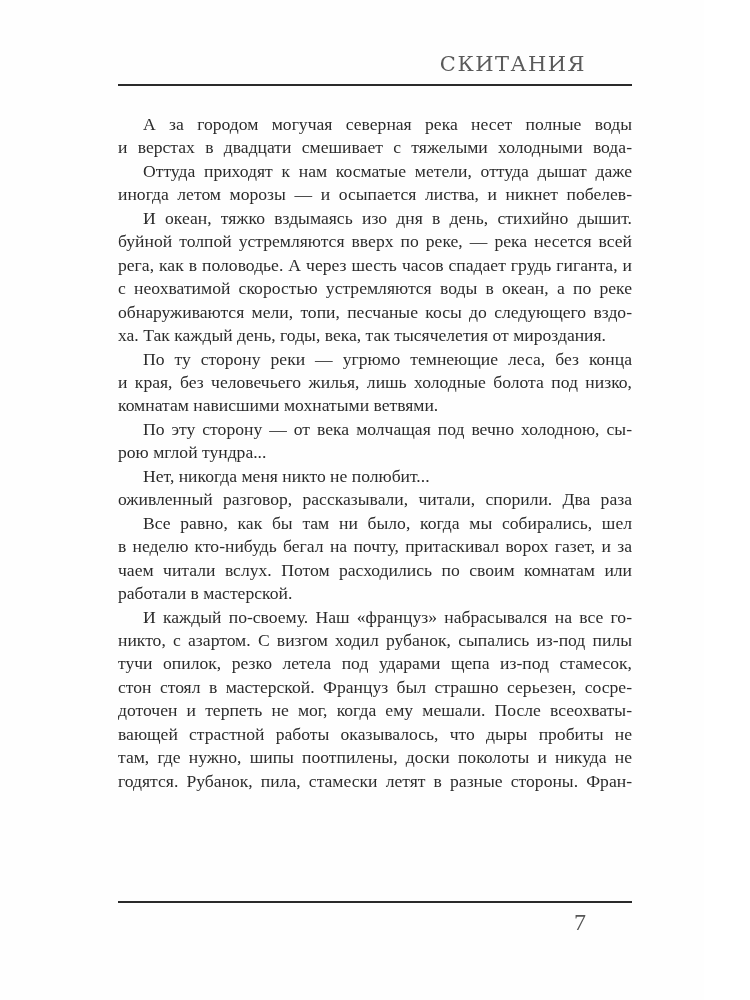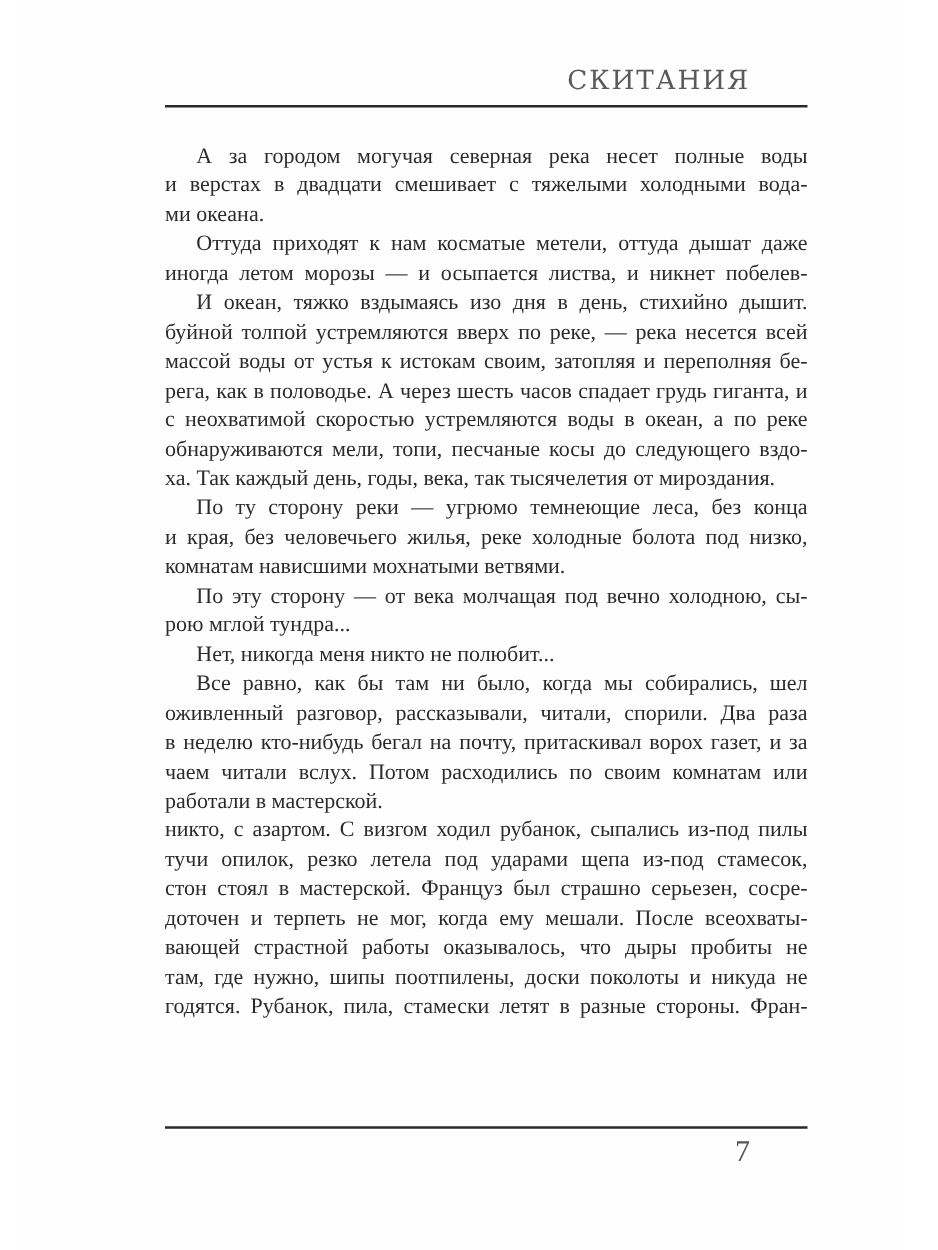--- a/index.html
+++ b/index.html
@@ -1,17 +1,17 @@
 <!DOCTYPE html>
 <html><head>
 <meta charset="utf-8">
 <style>
   html, body { margin: 0; padding: 0; background: #ffffff; }
   body { width: 750px; height: 1000px; position: relative; overflow: hidden; }
-  .page { position: absolute; left: 0; top: 0; width: 704px; height: 1000px; background: #fefefe; margin-left: 14px; }
+  .page { position: absolute; left: 0; top: 0; width: 704px; height: 1000px; background: #fefefe; }
   .running-head {
     position: absolute; right: 118px; top: 52px;
     font-family: "DejaVu Serif", serif; font-size: 21px; letter-spacing: 1.5px;
     color: #5a5a5a;
   }
   .rule { position: absolute; left: 118px; width: 514px; height: 2px; background: #2a2a2a; }
   .rule.top { top: 84px; }
   .rule.bottom { top: 901px; }
   .text {
     position: absolute; left: 118px; top: 113px; width: 514px;
@@ -32,55 +32,54 @@
 <body>
 
 <div class="page">
   <div class="running-head">СКИТАНИЯ</div>
   <div class="rule top"></div>
 
   <div class="text" id="body-text">
       <p>
         <span class="ln first">А за городом могучая северная река несет полные воды</span>
         <span class="ln">и верстах в двадцати смешивает с тяжелыми холодными вода-</span>
-        <span class="ln last">ми океана.</span>
       </p>
       <p>
         <span class="ln first">Оттуда приходят к нам косматые метели, оттуда дышат даже</span>
         <span class="ln">иногда летом морозы — и осыпается листва, и никнет побелев-</span>
       </p>
       <p>
         <span class="ln first">И океан, тяжко вздымаясь изо дня в день, стихийно дышит.</span>
         <span class="ln">буйной толпой устремляются вверх по реке, — река несется всей</span>
-        <span class="ln">массой воды от устья к истокам своим, затопляя и переполняя бе-</span>
         <span class="ln">рега, как в половодье. А через шесть часов спадает грудь гиганта, и</span>
         <span class="ln">с неохватимой скоростью устремляются воды в океан, а по реке</span>
         <span class="ln">обнаруживаются мели, топи, песчаные косы до следующего вздо-</span>
         <span class="ln last">ха. Так каждый день, годы, века, так тысячелетия от мироздания.</span>
       </p>
       <p>
         <span class="ln first">По ту сторону реки — угрюмо темнеющие леса, без конца</span>
-        <span class="ln">и края, без человечьего жилья, реке холодные болота под низко,</span>
+        <span class="ln">и края, без человечьего жилья, лишь холодные болота под низко,</span>
         <span class="ln last">комнатам нависшими мохнатыми ветвями.</span>
       </p>
       <p>
         <span class="ln first">По эту сторону — от века молчащая под вечно холодною, сы-</span>
         <span class="ln last">рою мглой тундра...</span>
       </p>
       <p>
         <span class="ln first last">Нет, никогда меня никто не полюбит...</span>
       </p>
       <p>
+        <span class="ln">оживленный разговор, рассказывали, читали, спорили. Два раза</span>
         <span class="ln first">Все равно, как бы там ни было, когда мы собирались, шел</span>
-        <span class="ln">оживленный разговор, рассказывали, читали, спорили. Два раза</span>
         <span class="ln">в неделю кто-нибудь бегал на почту, притаскивал ворох газет, и за</span>
         <span class="ln">чаем читали вслух. Потом расходились по своим комнатам или</span>
         <span class="ln last">работали в мастерской.</span>
       </p>
       <p>
+        <span class="ln first">И каждый по-своему. Наш «француз» набрасывался на все го-</span>
         <span class="ln">никто, с азартом. С визгом ходил рубанок, сыпались из-под пилы</span>
         <span class="ln">тучи опилок, резко летела под ударами щепа из-под стамесок,</span>
         <span class="ln">стон стоял в мастерской. Француз был страшно серьезен, сосре-</span>
         <span class="ln">доточен и терпеть не мог, когда ему мешали. После всеохваты-</span>
         <span class="ln">вающей страстной работы оказывалось, что дыры пробиты не</span>
         <span class="ln">там, где нужно, шипы поотпилены, доски поколоты и никуда не</span>
         <span class="ln">годятся. Рубанок, пила, стамески летят в разные стороны. Фран-</span>
       </p>
     </div>
 

